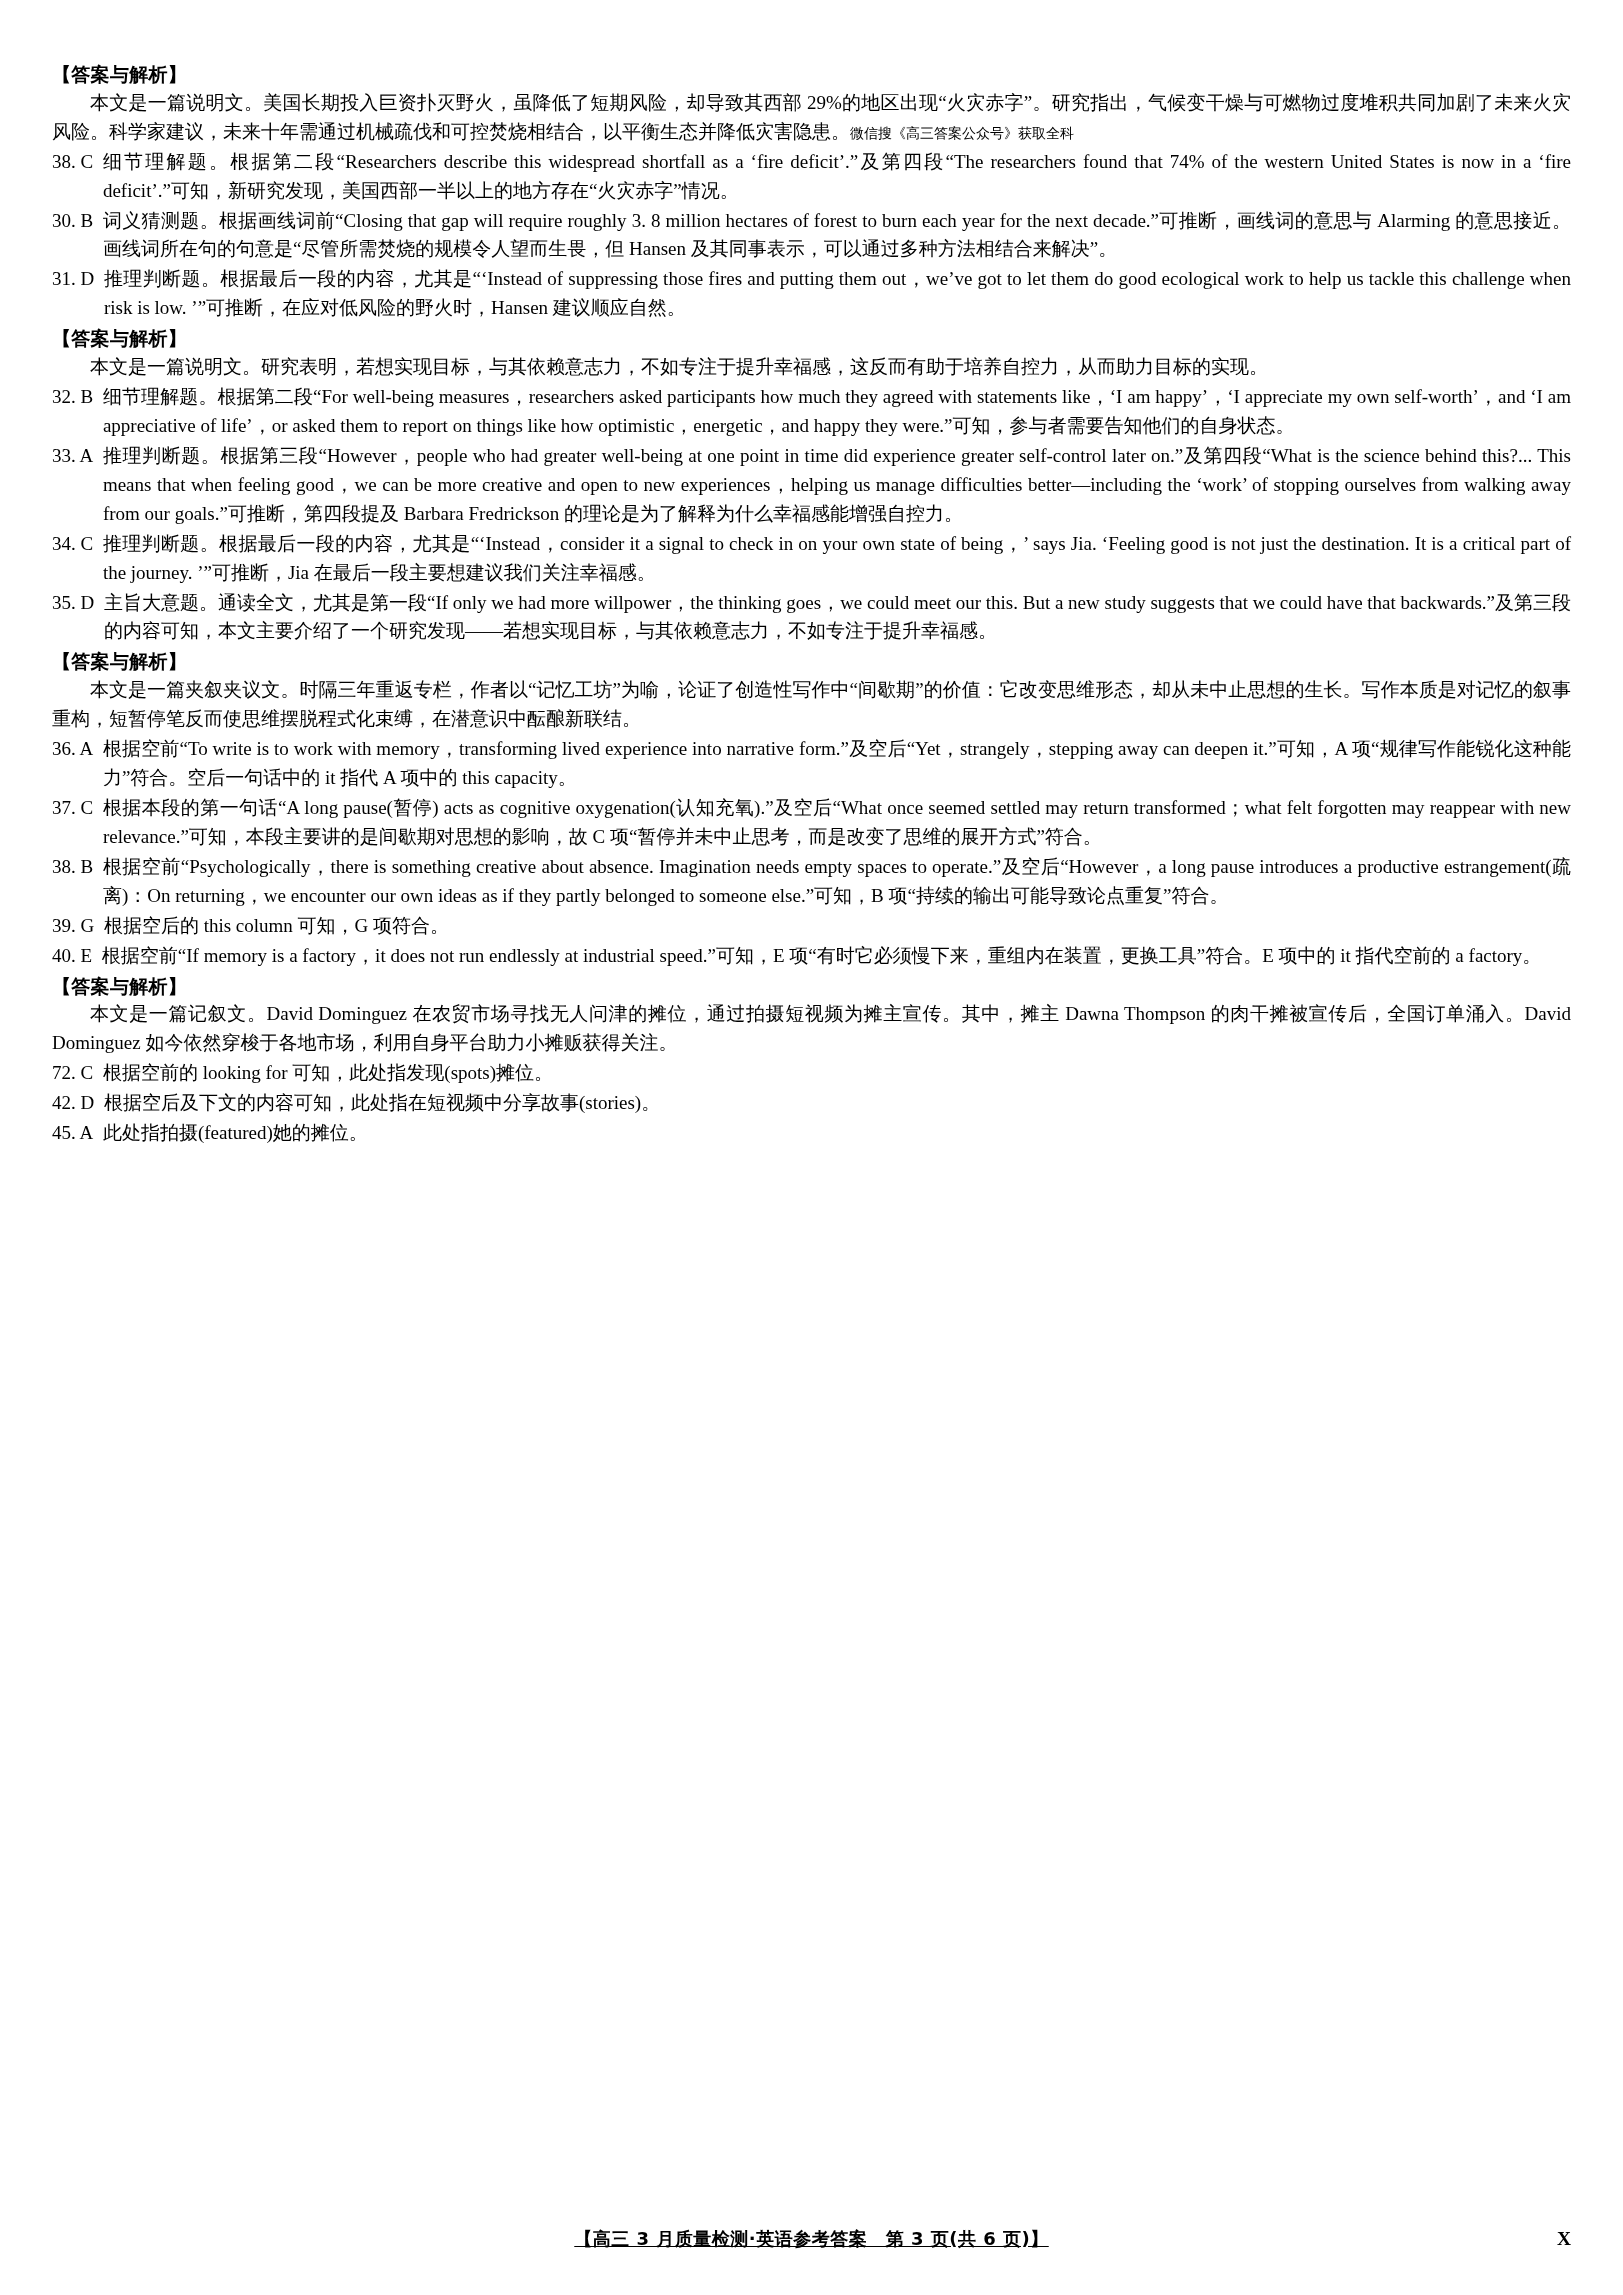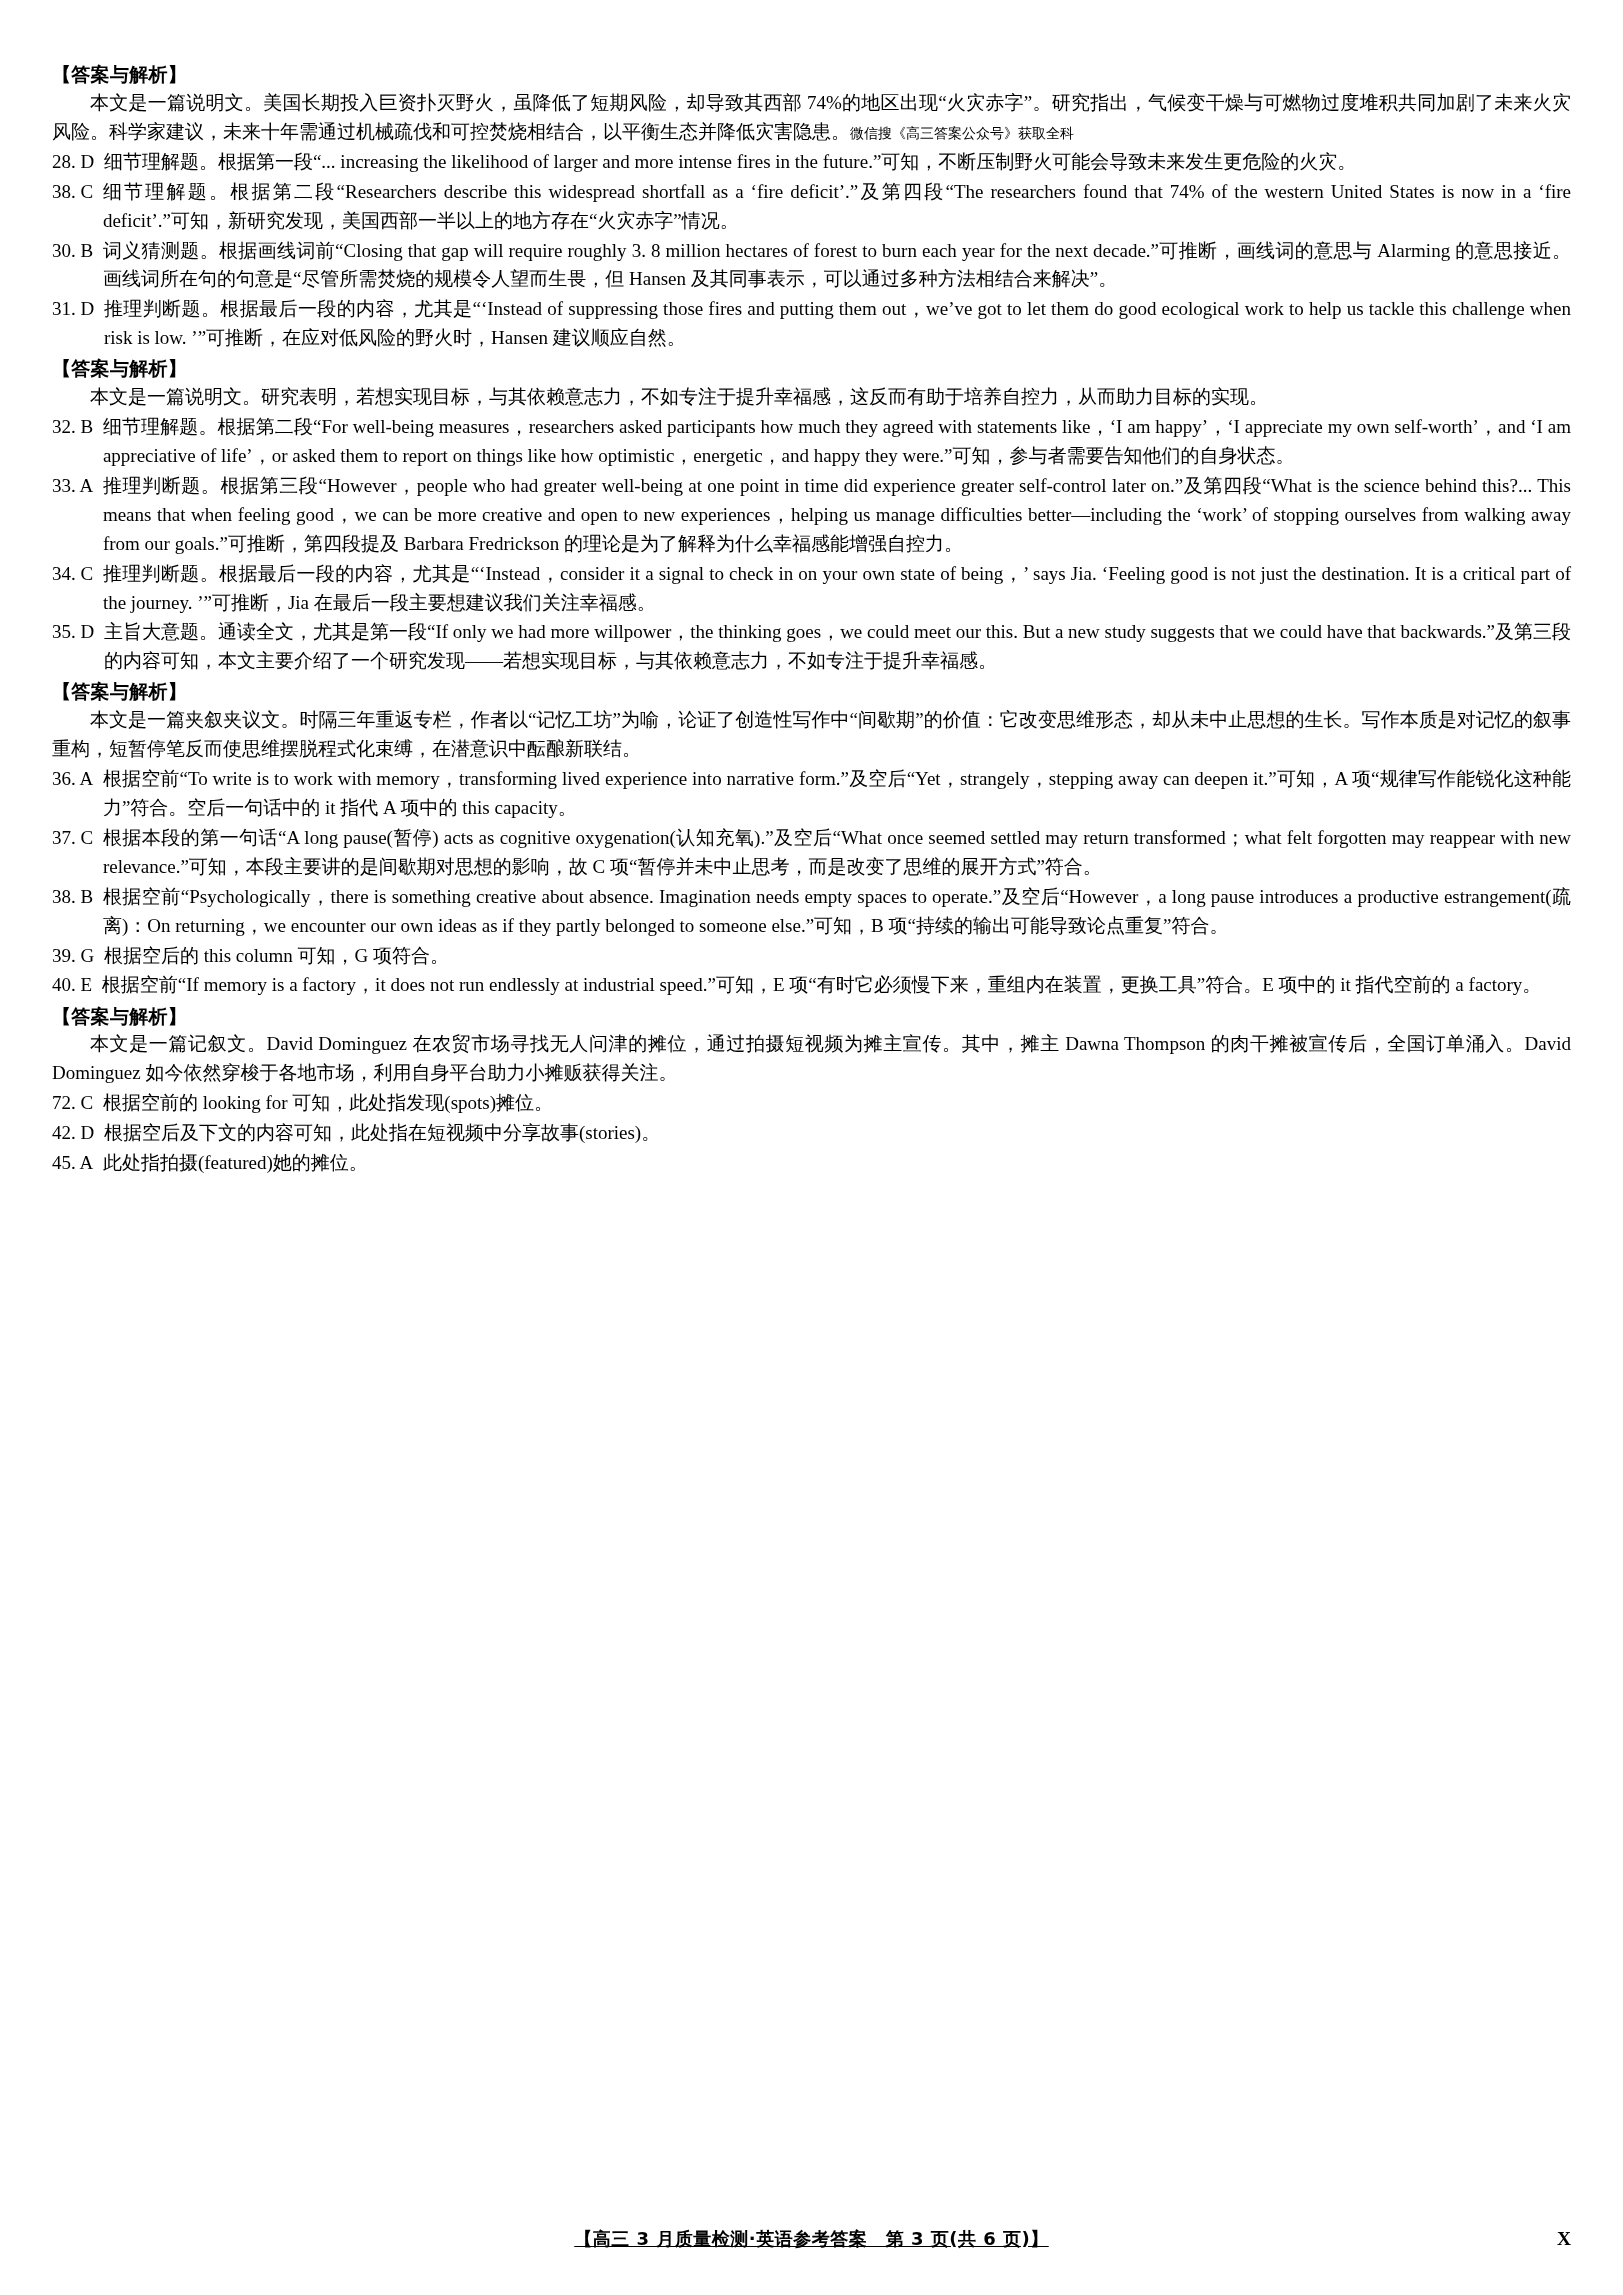--- a/index.html
+++ b/index.html
@@ -85,26 +85,22 @@
   }
 </style>
 </head>
 <body>
 
 <div class="page">
 
   <div>
 
     <div class="section-head">【答案与解析】</div>
-    <p class="para indent"><span>本文是一篇说明文。美国长期投入巨资扑灭野火，虽降低了短期风险，却导致其西部 74%的地区出现“火灾赤字”。研究指出，气候变干燥与可燃物过度堆积共同加剧了未来火灾风险。科学家建议，未来十年需通过机械疏伐和可控焚烧相结合，以平衡生态并降低灾害隐患。</span><span class="note">微信搜《高三答案公众号》获取全科</span></p>
+    <p class="para indent"><span>本文是一篇说明文。美国长期投入巨资扑灭野火，虽降低了短期风险，却导致其西部 29%的地区出现“火灾赤字”。研究指出，气候变干燥与可燃物过度堆积共同加剧了未来火灾风险。科学家建议，未来十年需通过机械疏伐和可控焚烧相结合，以平衡生态并降低灾害隐患。</span><span class="note">微信搜《高三答案公众号》获取全科</span></p>
 
-    <div class="qitem">
-      <div class="qnum">28. D</div>
-      <div class="qbody">细节理解题。根据第一段“... increasing the likelihood of larger and more intense fires in the future.”可知，不断压制野火可能会导致未来发生更危险的火灾。</div>
-    </div>
     <div class="qitem">
       <div class="qnum">38. C</div>
       <div class="qbody">细节理解题。根据第二段“Researchers describe this widespread shortfall as a ‘fire deficit’.”及第四段“The researchers found that 74% of the western United States is now in a ‘fire deficit’.”可知，新研究发现，美国西部一半以上的地方存在“火灾赤字”情况。</div>
     </div>
     <div class="qitem">
       <div class="qnum">30. B</div>
       <div class="qbody">词义猜测题。根据画线词前“Closing that gap will require roughly 3. 8 million hectares of forest to burn each year for the next decade.”可推断，画线词的意思与 Alarming 的意思接近。画线词所在句的句意是“尽管所需焚烧的规模令人望而生畏，但 Hansen 及其同事表示，可以通过多种方法相结合来解决”。</div>
     </div>
     <div class="qitem">
       <div class="qnum">31. D</div>

